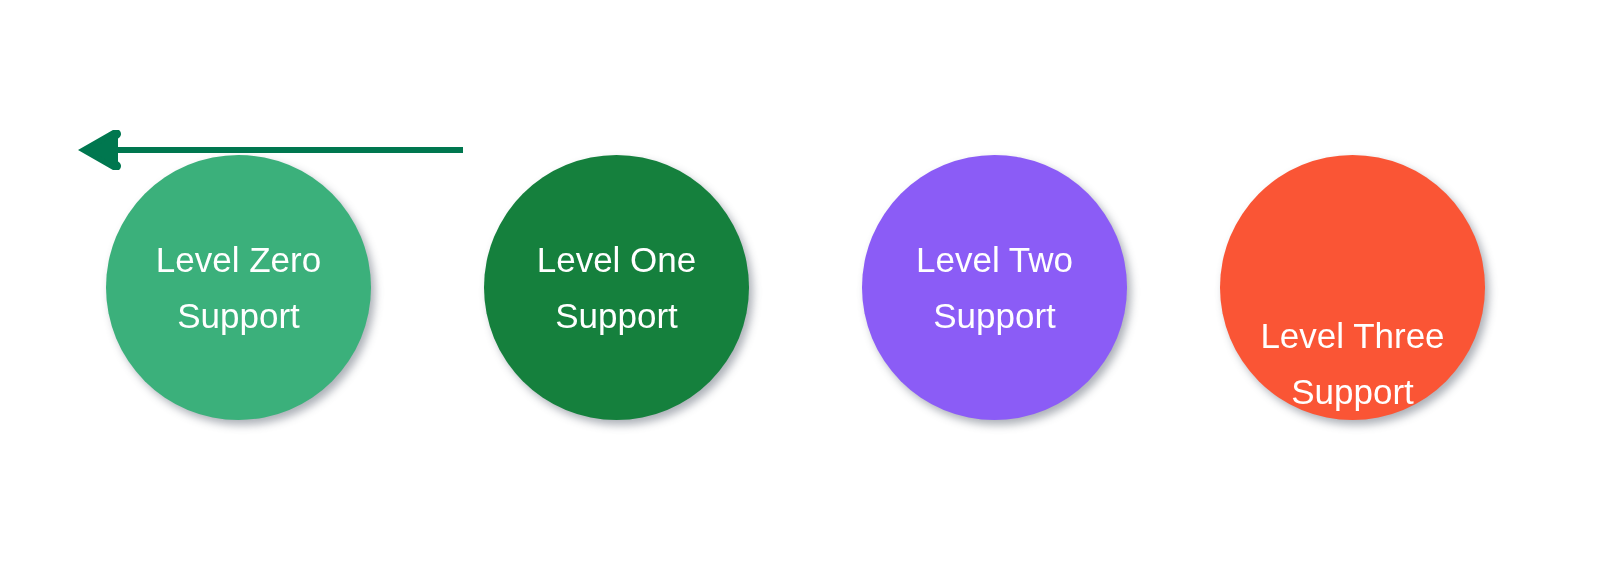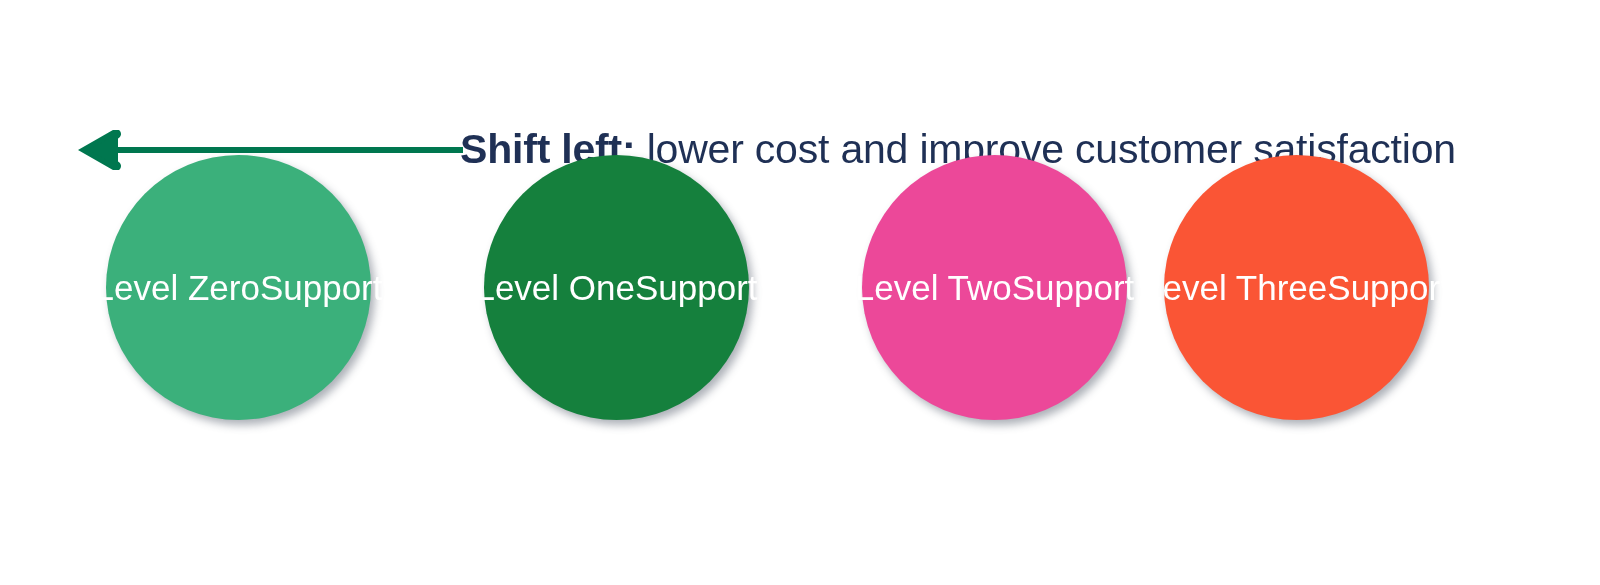--- a/index.html
+++ b/index.html
@@ -70,39 +70,40 @@
   }
 
   .bubble {
     position: absolute;
     top: 0;
     width: 265px;
     height: 265px;
     border-radius: 50%;
     box-shadow: 4px 5px 9px rgba(60, 70, 85, 0.42);
     display: flex;
+    flex-direction: column;
     align-items: center;
     justify-content: center;
     color: #ffffff;
     font-size: 35px;
     line-height: 56px;
     font-weight: 400;
     text-align: center;
     box-sizing: border-box;
   }
   .bubble .l1,
   .bubble .l2 {
     display: block;
     white-space: nowrap;
   }
 
   .bubble.b0 { left: 106px;  }
   .bubble.b1 { left: 484px;  }
   .bubble.b2 { left: 862px;  }
-  .bubble.b3 { left: 1164px; }
+  .bubble.b3 { left: 1220px; justify-content: flex-end; }
 
   
   .bottom-row {
     position: absolute;
     left: 0;
     top: 440px;
     width: 1600px;
     height: 70px;
   }
 </style>
@@ -112,38 +113,35 @@
 <div id="canvas">
 
   <div class="top-row">
 
     <svg class="shift-arrow-svg" viewBox="0 0 385 40" aria-hidden="true">
       <line x1="24" y1="20" x2="385" y2="20" stroke="#00774f" stroke-width="6"></line>
       <polyline points="38,4 10,20 38,36" fill="none" stroke="#00774f" stroke-width="10" stroke-linecap="round" stroke-linejoin="miter"></polyline>
       <polygon points="10,20 40,4 40,36" fill="#00774f"></polygon>
     </svg>
 
-    <div class="top-caption" style="color: rgb(31, 48, 85);">
-      <span class="lead">Shift left:</span><span class="rest"> lower cost and improve customer satisfaction</span>
-    </div>
   </div>
 
   <div class="circle-row">
 
     <div class="bubble b0" style="background-color: rgb(59, 176, 123); color: rgb(255, 255, 255);">
       <span class="l1">Level Zero</span>
       <span class="l2">Support</span>
     </div>
 
     <div class="bubble b1" style="background-color: #15803d; color: rgb(255, 255, 255);">
       <span class="l1">Level One</span>
       <span class="l2">Support</span>
     </div>
 
-    <div class="bubble b2" style="background-color: #ec4899; color: rgb(255, 255, 255); text-align: right;">
+    <div class="bubble b2" style="background-color: #8b5cf6; color: rgb(255, 255, 255); text-align: right;">
       <span class="l1">Level Two</span>
       <span class="l2">Support</span>
     </div>
 
     <div class="bubble b3" style="background-color: rgb(250, 85, 53); color: rgb(255, 255, 255);">
       <span class="l1">Level Three</span>
       <span class="l2">Support</span>
     </div>
   </div>
 

